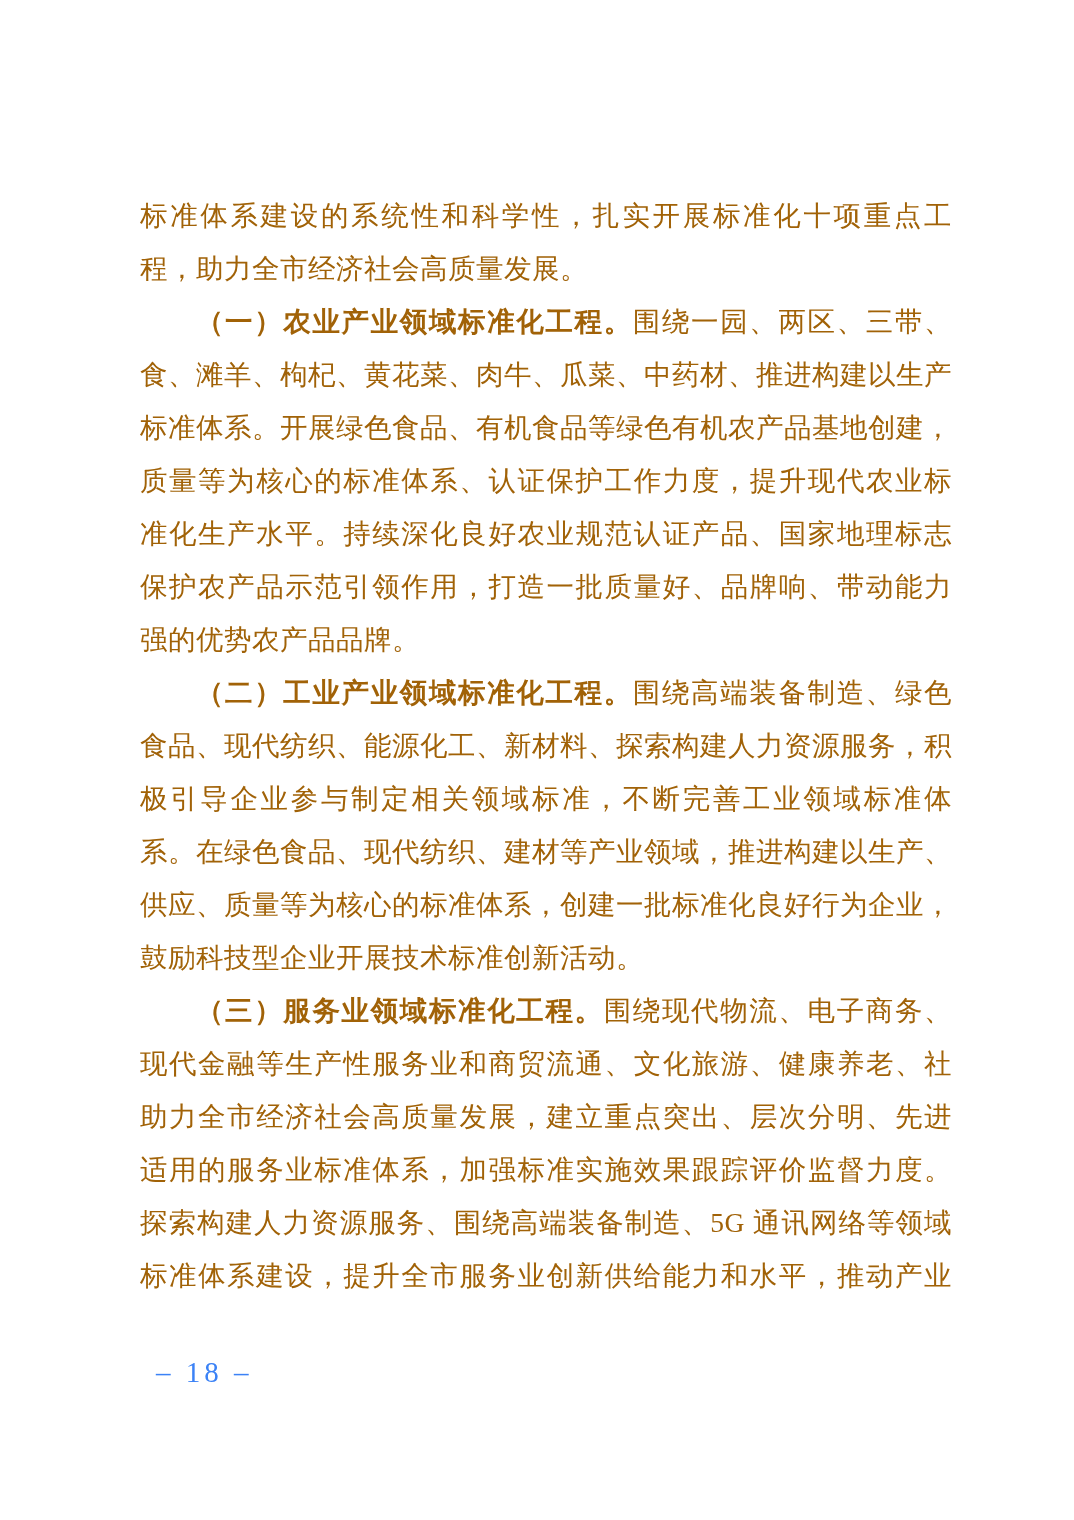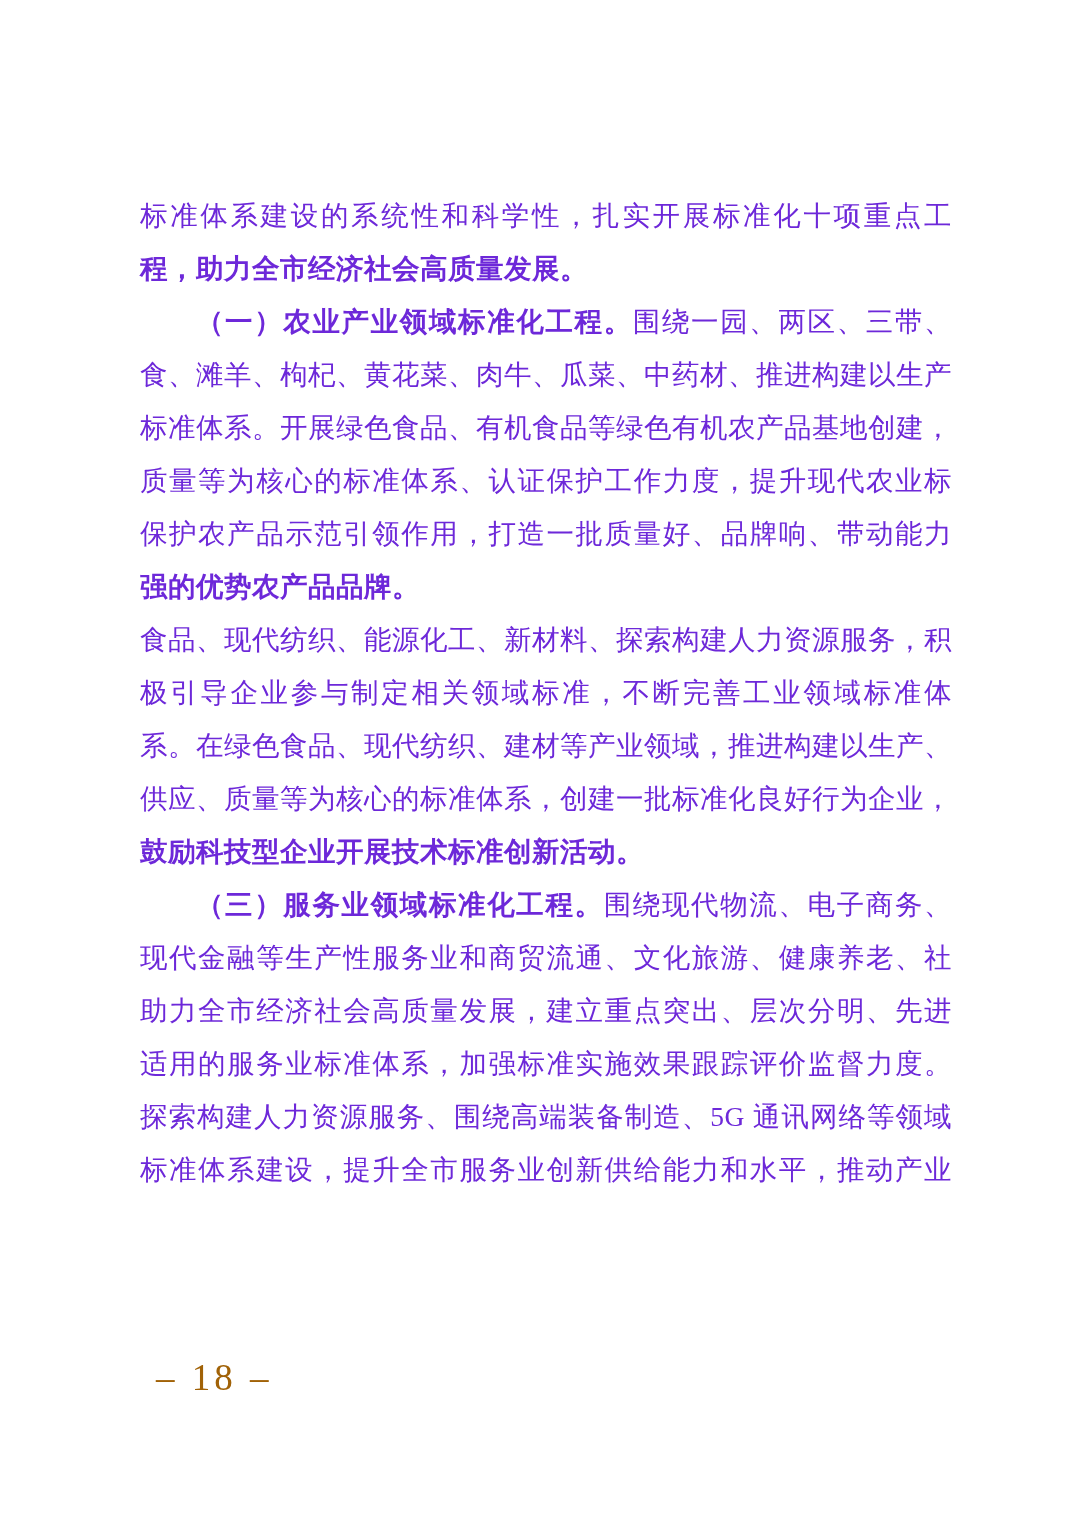--- a/index.html
+++ b/index.html
@@ -37,61 +37,62 @@
     font-size: 27.5px;
     line-height: 53px;
     height: 53px;
     text-align: justify;
     text-align-last: justify;
     text-justify: inter-character;
     letter-spacing: 0.5px;
   }
   .line.short {
     text-align-last: left;
-    font-weight: bold;
   }
   .line.indent {
     text-indent: 56px;
     font-family: Liberation Serif, serif;
   }
   .hd {
     font-weight: 700;
   }
   .page-number {
     position: absolute;
     left: 156px;
     top: 1356px;
-    font-size: 37px;
-    color: #a16207;
+    font-size: 29px;
+    color: #3b82f6;
     letter-spacing: 4px;
     white-space: pre;
   }
 </style>
 </head>
 <body style="background: rgb(255, 255, 255);">
 
 <div class="page">
 
-  <div class="content" style="color: #6d28d9;">
+  <div class="content" style="color: #a16207;">
 
     <div class="para">
       <div class="line">标准体系建设的系统性和科学性，扎实开展标准化十项重点工</div>
       <div class="line short">程，助力全市经济社会高质量发展。</div>
     </div>
 
     <div class="para">
       <div class="line indent"><span class="hd">（一）农业产业领域标准化工程。</span><span>围绕一园、两区、三带、</span></div>
       <div class="line">食、滩羊、枸杞、黄花菜、肉牛、瓜菜、中药材、推进构建以生产</div>
       <div class="line">标准体系。开展绿色食品、有机食品等绿色有机农产品基地创建，</div>
       <div class="line">质量等为核心的标准体系、认证保护工作力度，提升现代农业标</div>
+      <div class="line">准化生产水平。持续深化良好农业规范认证产品、国家地理标志</div>
       <div class="line">保护农产品示范引领作用，打造一批质量好、品牌响、带动能力</div>
       <div class="line short">强的优势农产品品牌。</div>
     </div>
 
     <div class="para">
+      <div class="line indent"><span class="hd">（二）工业产业领域标准化工程。</span><span>围绕高端装备制造、绿色</span></div>
       <div class="line">食品、现代纺织、能源化工、新材料、探索构建人力资源服务，积</div>
       <div class="line">极引导企业参与制定相关领域标准，不断完善工业领域标准体</div>
       <div class="line">系。在绿色食品、现代纺织、建材等产业领域，推进构建以生产、</div>
       <div class="line">供应、质量等为核心的标准体系，创建一批标准化良好行为企业，</div>
       <div class="line short">鼓励科技型企业开展技术标准创新活动。</div>
     </div>
 
     <div class="para">
       <div class="line indent"><span class="hd">（三）服务业领域标准化工程。</span><span>围绕现代物流、电子商务、</span></div>
       <div class="line">现代金融等生产性服务业和商贸流通、文化旅游、健康养老、社</div>

